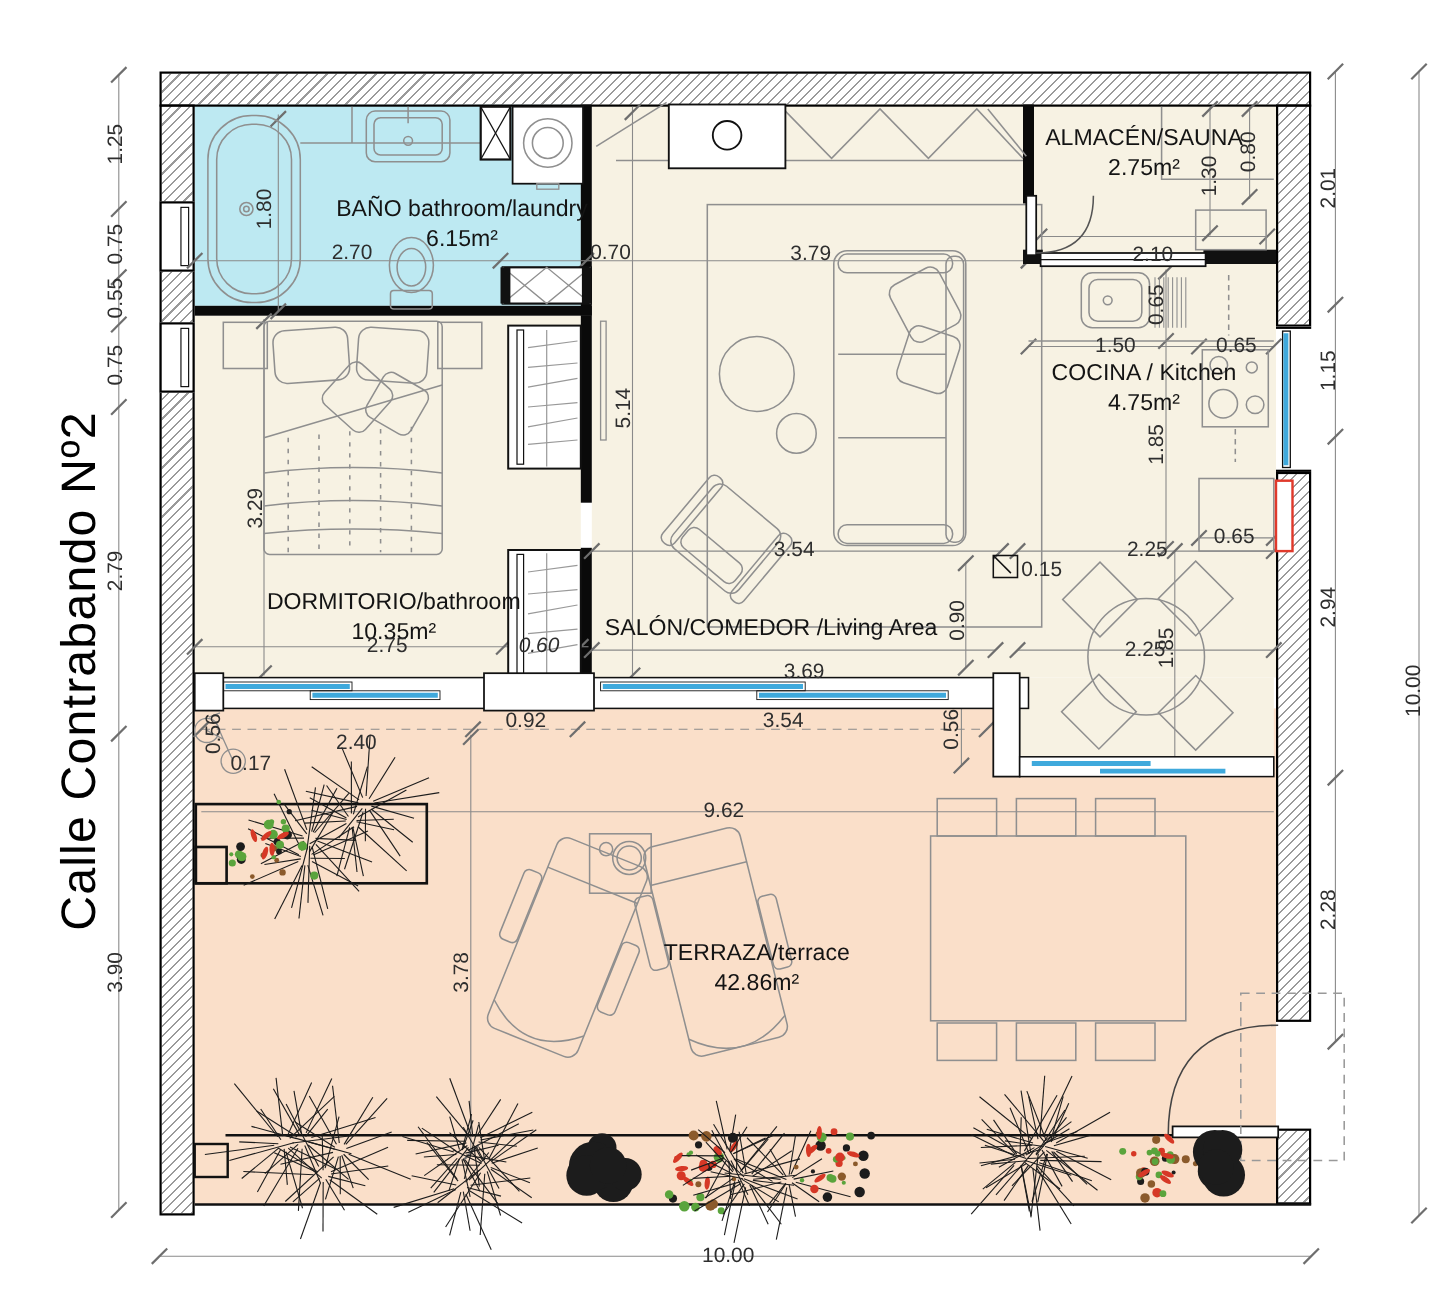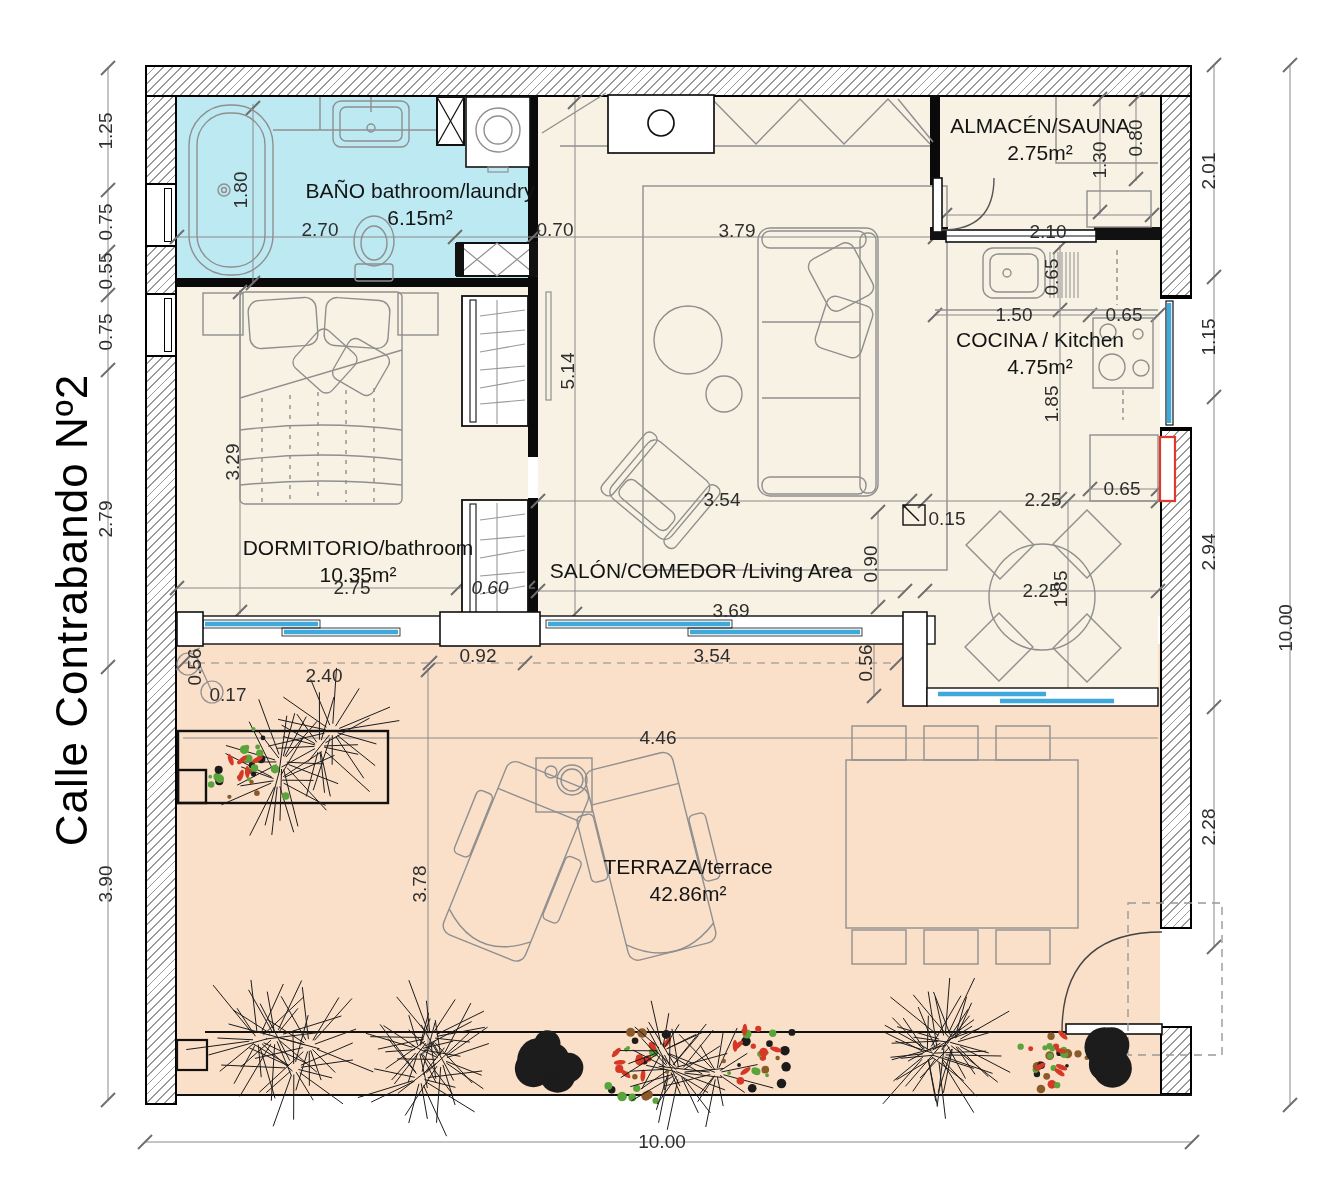--- a/index.html
+++ b/index.html
@@ -861,16 +861,16 @@
       <span class="dim v" style="left: 1061px; top: 589px;">1.85</span>
       <span class="dim v" style="left: 233px; top: 462px;">3.29</span>
       <span class="dim" style="left: 352px; top: 588px;">2.75</span>
       <span class="dim" style="left: 490px; top: 588px; font-style: italic;">0.60</span>
       <span class="dim v" style="left: 195px; top: 667px;">0.56</span>
       <span class="dim" style="left: 228px; top: 695px;">0.17</span>
       <span class="dim" style="left: 324px; top: 656px; margin-top: 20px;">2.40</span>
       <span class="dim" style="left: 478px; top: 656px;">0.92</span>
       <span class="dim" style="left: 712px; top: 656px;">3.54</span>
       <span class="dim v" style="left: 866px; top: 663px;">0.56</span>
-      <span class="dim" style="left: 658px; top: 738px;">4.46</span>
+      <span class="dim" style="left: 658px; top: 738px;">9.62</span>
       <span class="dim v" style="left: 420px; top: 884px;">3.78</span>
     </div>
 </div>
 
 </body></html>

